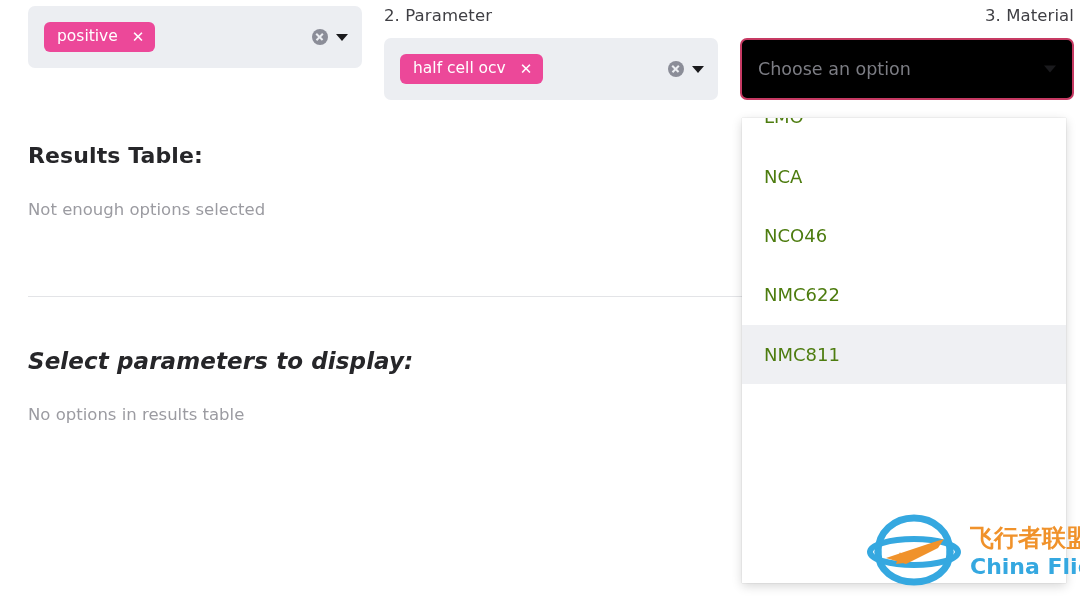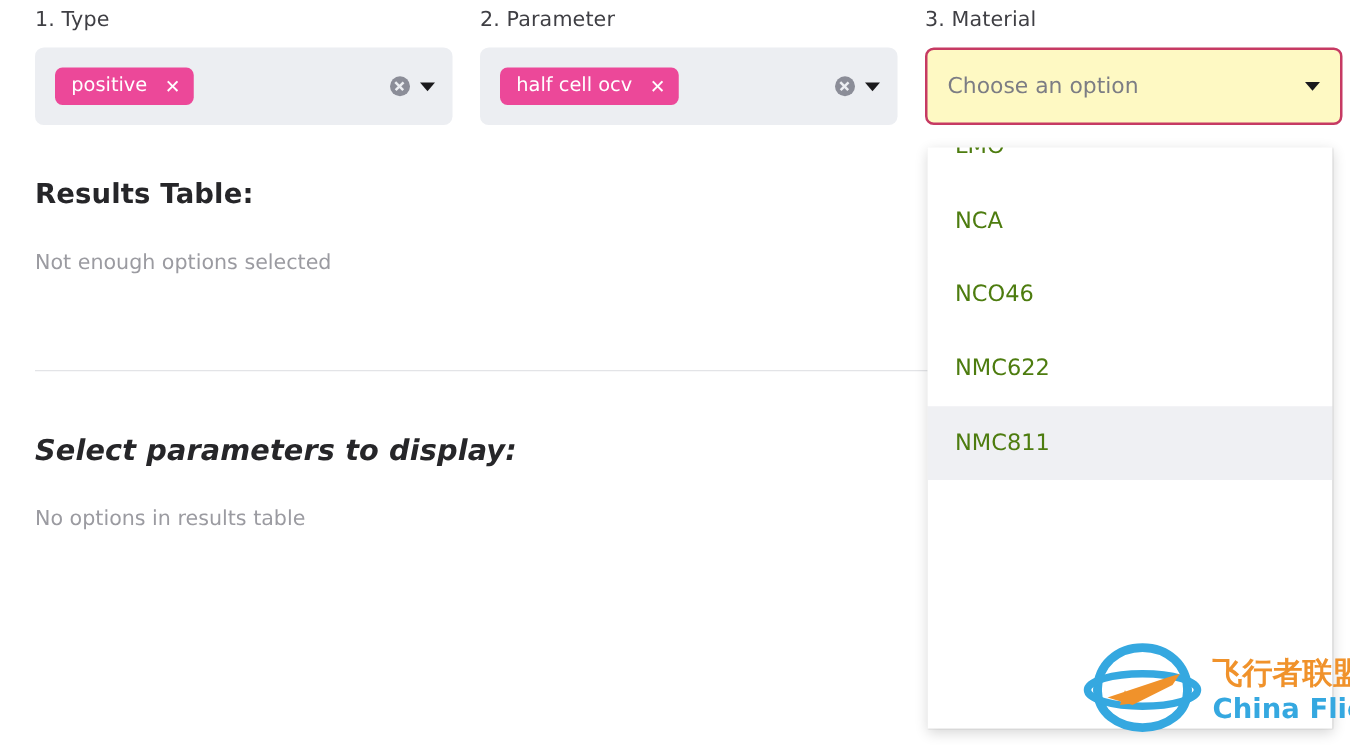--- a/index.html
+++ b/index.html
@@ -27,21 +27,21 @@
     width: 1080px;
     height: 120px;
   }
 
   .selector-col {
     position: absolute;
     top: 6px;
   }
   .col-1 { left: 28px;  width: 334px; }
   .col-2 { left: 384px; width: 334px; }
-  .col-3 { left: 740px; width: 334px; }
+  .col-3 { left: 740px; width: 334px; text-align: right; }
 
   .col-label {
     font-size: 16.5px;
     color: #3f3f44;
     font-family: "DejaVu Sans", sans-serif;
     letter-spacing: 0.1px;
     line-height: 20px;
     margin-bottom: 12px;
     white-space: nowrap;
   }
@@ -115,21 +115,21 @@
     border-left: 6px solid transparent;
     border-right: 6px solid transparent;
     border-top: 7px solid #1a1a1d;
     cursor: pointer;
   }
 
   
   .select-open {
     position: relative;
     height: 62px;
-    background: #fef9c3;
+    background: #000000;
     border: 2px solid #c63a63;
     border-radius: 7px;
     display: flex;
     align-items: center;
     padding: 0 16px;
     cursor: pointer;
   }
   .select-placeholder {
     font-size: 17.5px;
     color: #7c7d84;
@@ -220,21 +220,20 @@
   }
 </style>
 </head>
 <body>
 
 <div id="root">
 
   <div class="selector-row">
 
     <div class="selector-col col-1">
-      <div class="col-label">1. Type</div>
       <div class="multiselect">
         <span class="chip">
           <span class="chip-label">positive</span>
           <span class="chip-x">✕</span>
         </span>
         <span class="ms-controls">
           <span class="clear-circle"></span>
           <span class="caret"></span>
         </span>
       </div>

